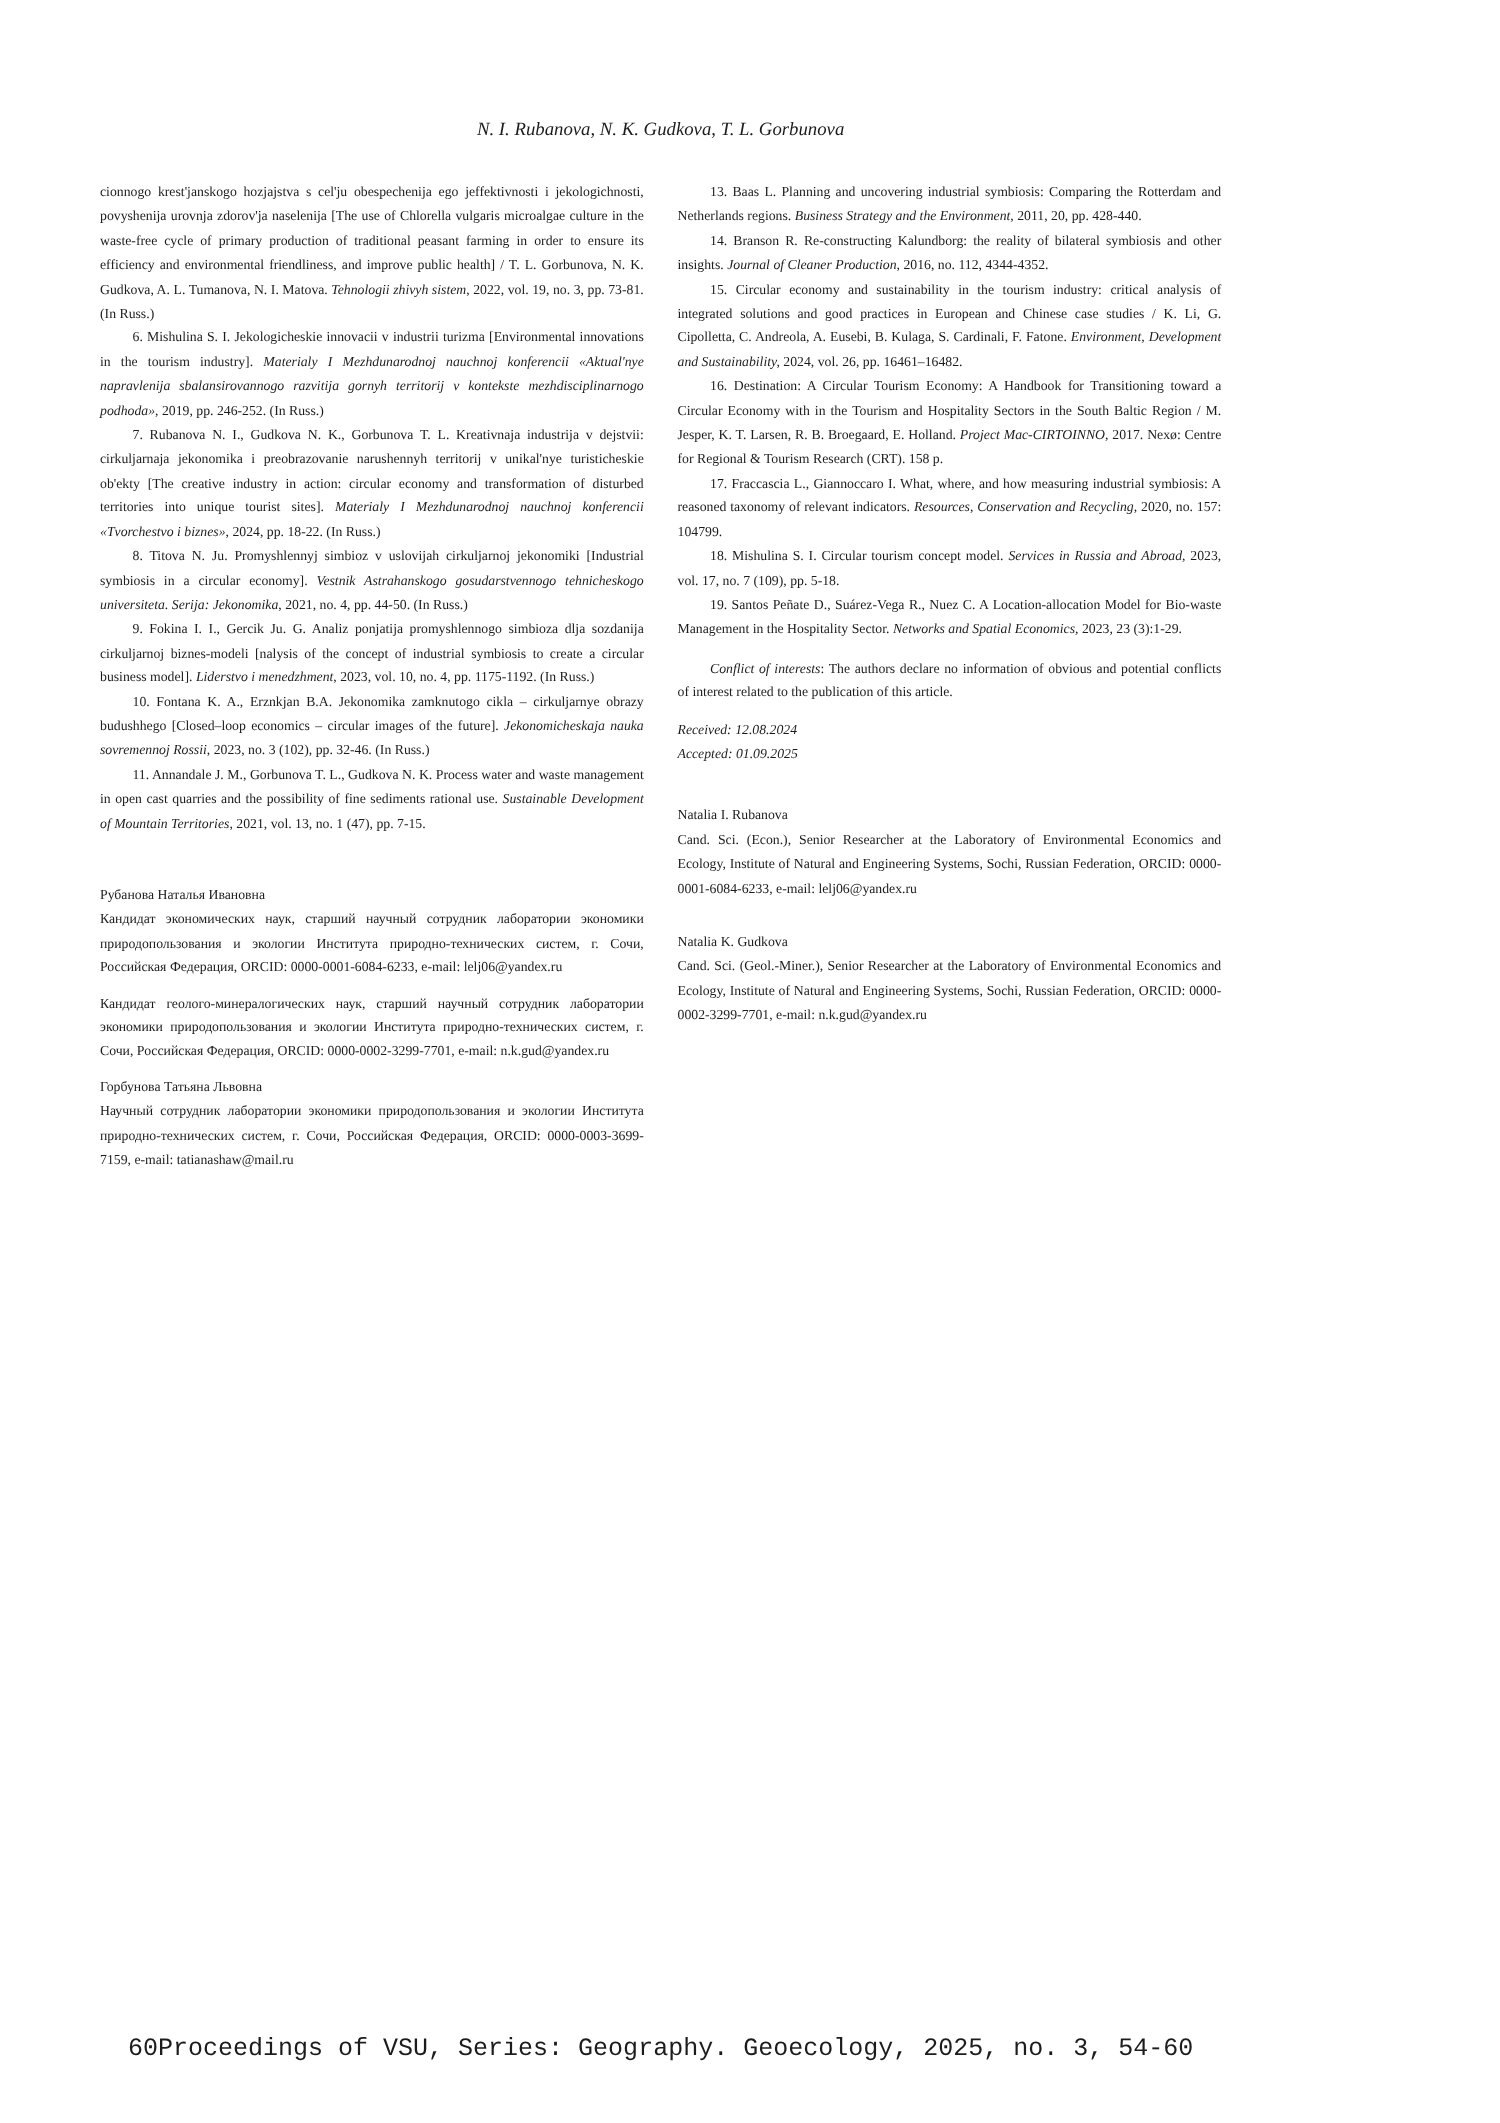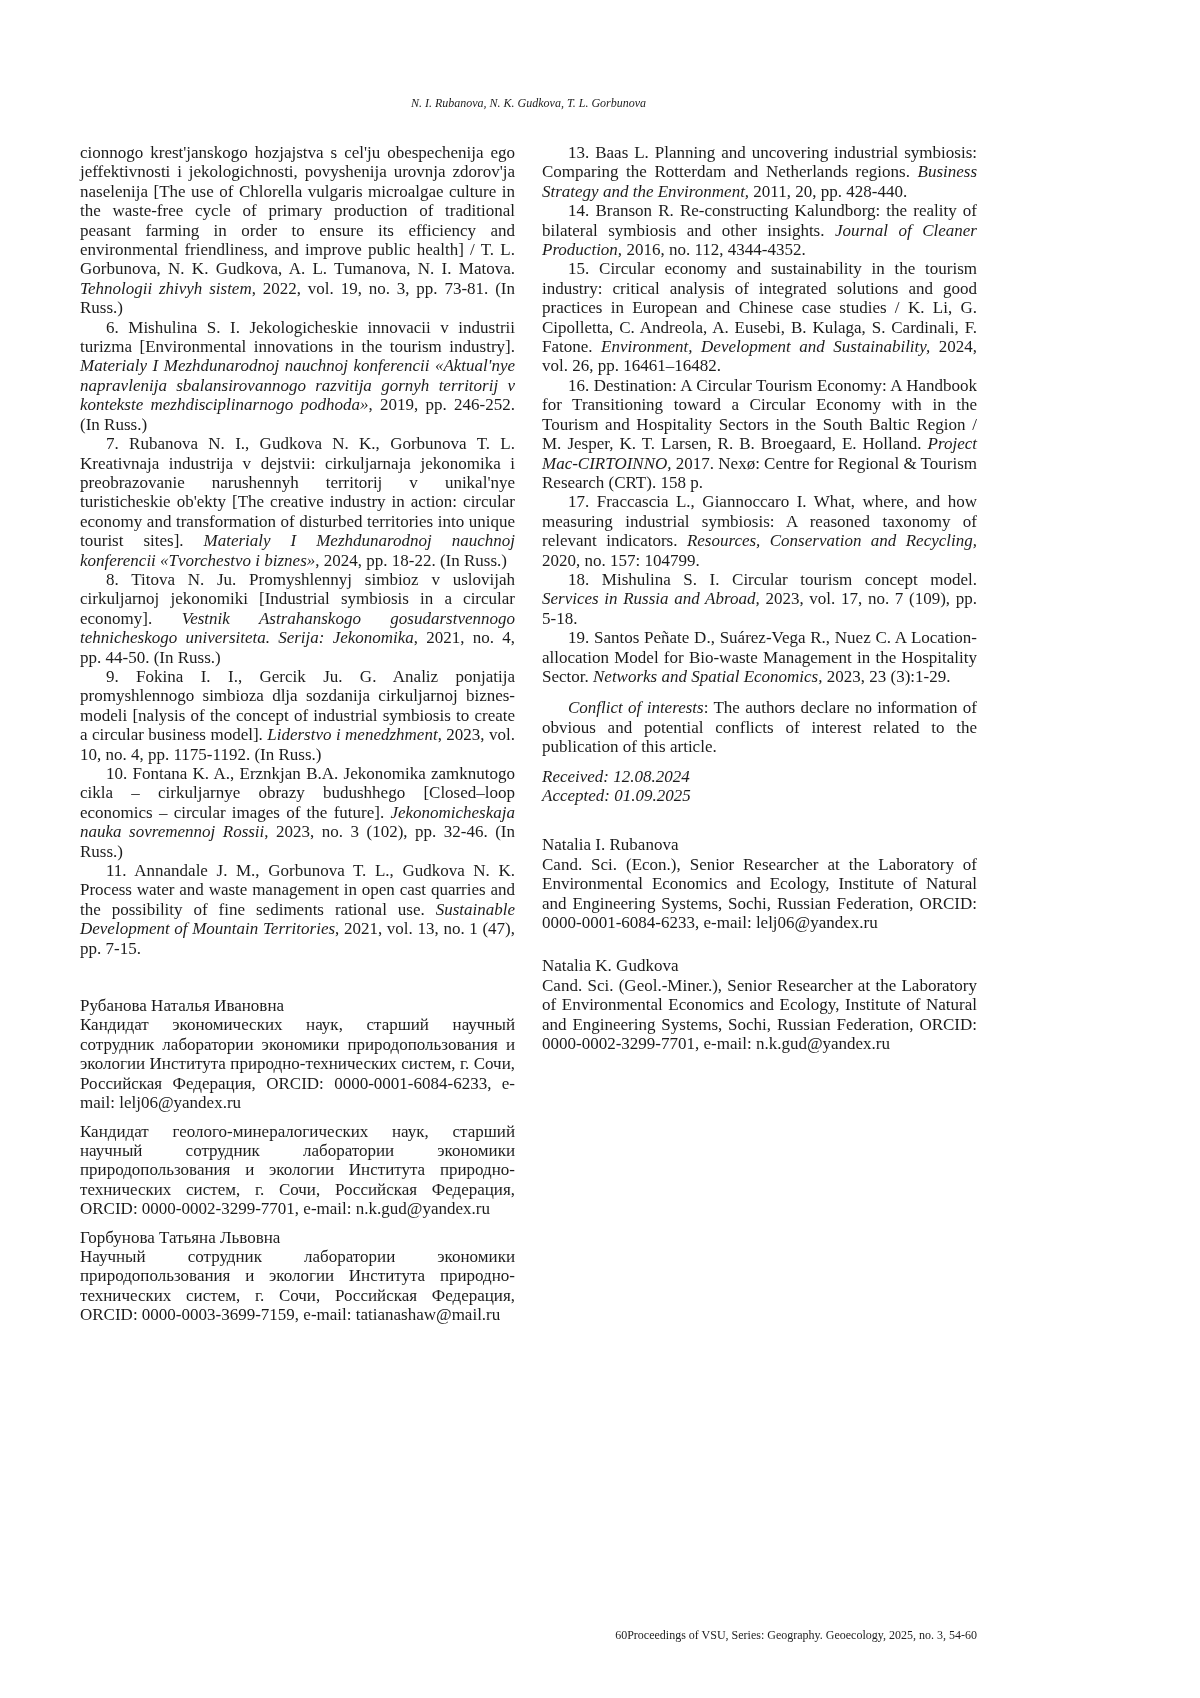--- a/index.html
+++ b/index.html
@@ -14,30 +14,30 @@
   }
   .page {
     position: absolute;
     left: 80px;
     top: 96px;
     width: 897px;
   }
   .running-head {
     text-align: center;
     font-style: italic;
-    font-size: 12px;
+    font-size: 15px;
     margin-bottom: 32px;
   }
   .columns {
     display: flex;
     gap: 27px;
   }
   .col {
     width: 435px;
-    font-size: 17px;
+    font-size: 11px;
     line-height: 19.4px;
     text-align: justify;
   }
   .col p { margin: 0; }
   p.ref { text-indent: 26px; }
   p.ref.noindent { text-indent: 0; }
   .it { font-style: italic; }
   .bit { font-style: italic; font-weight: normal; }
   .authors { margin-top: 38px; }
   .author-block { margin-bottom: 9px; }
@@ -50,22 +50,23 @@
     text-align: left;
     font-style: italic;
     margin-top: 10px;
   }
   .footer {
     position: absolute;
     left: 80px;
     top: 1628px;
     width: 897px;
     display: flex;
-    justify-content: flex-end;
-    font-size: 12px;
+    justify-content: center;
+    font-size: 20px;
+    font-family: Liberation Mono, monospace;
   }
 </style>
 </head>
 <body>
 
 <div class="page">
 
   <div class="running-head">N. I. Rubanova, N. K. Gudkova, T. L. Gorbunova</div>
 
   <div class="columns">

